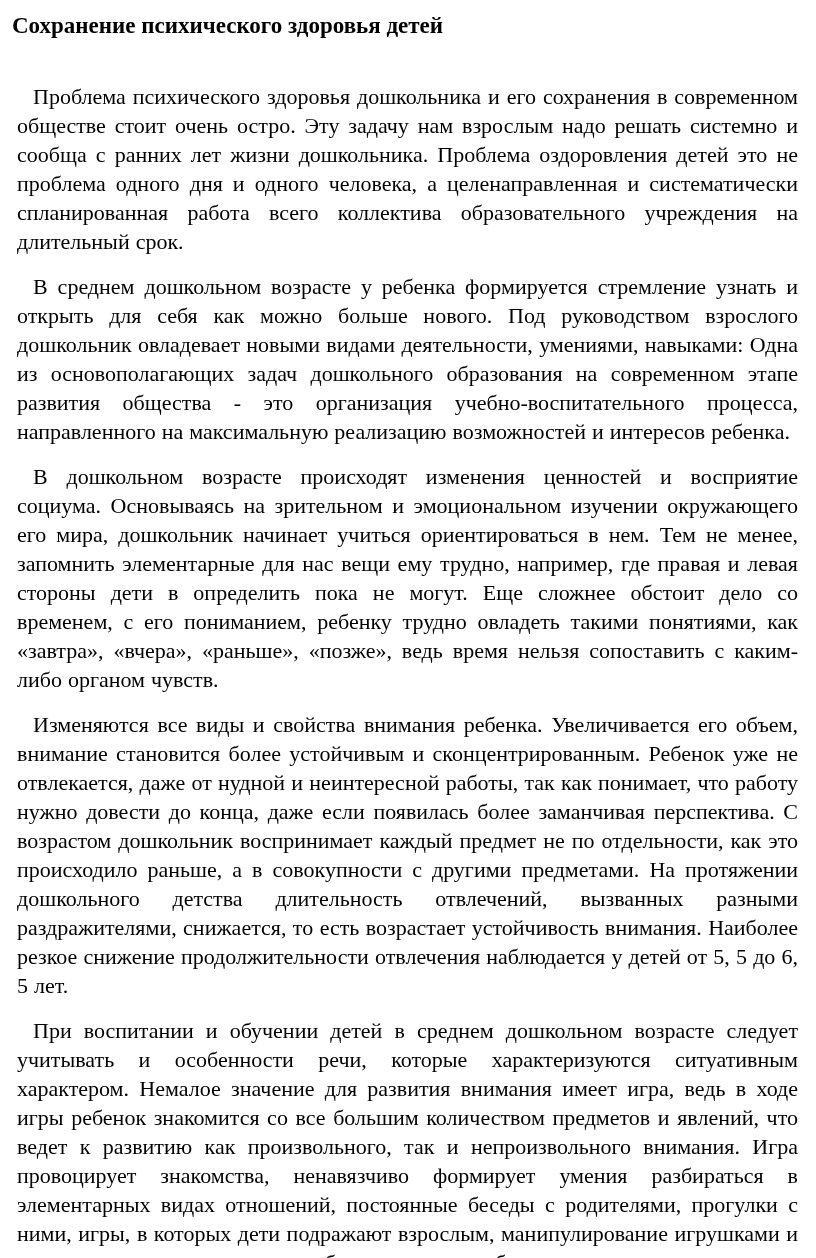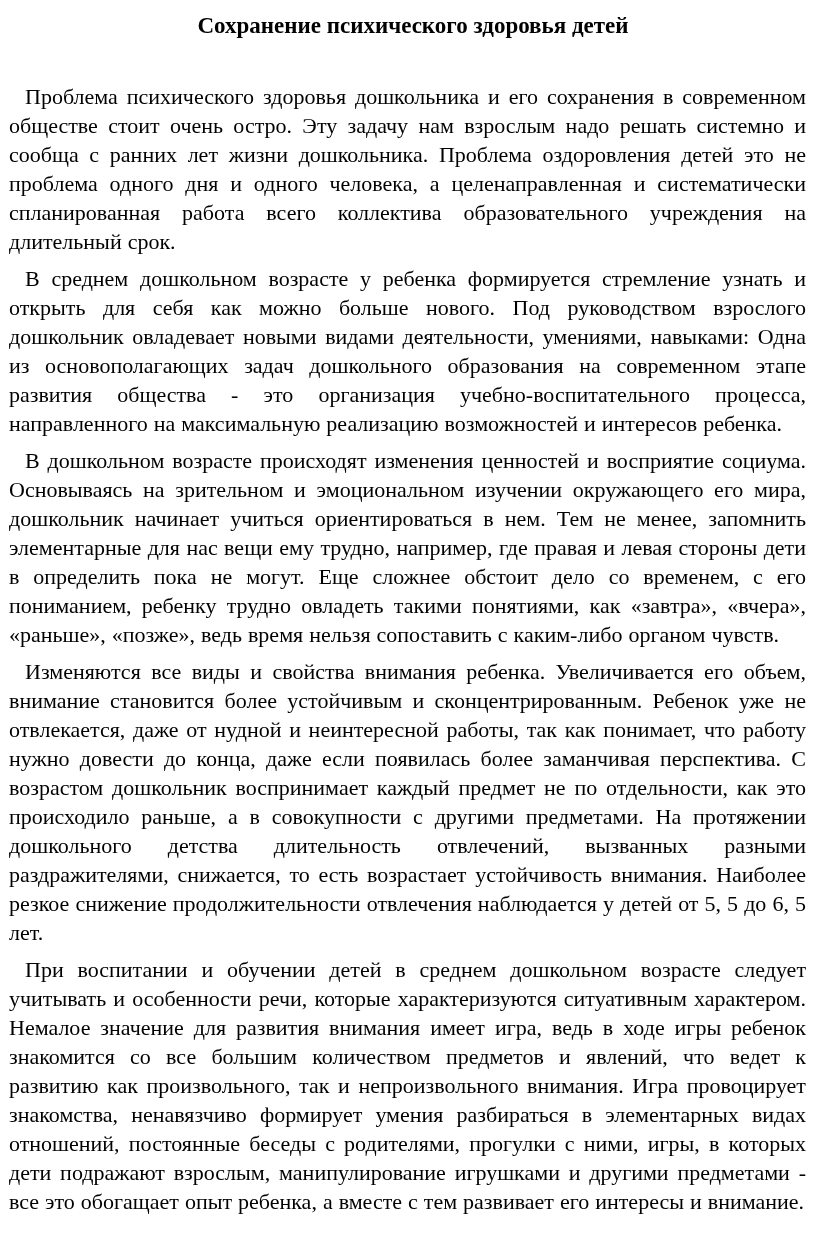--- a/index.html
+++ b/index.html
@@ -14,31 +14,31 @@
     background: #ffffff;
     color: #000000;
     font-family: "Liberation Serif", "DejaVu Serif", serif;
     overflow: hidden;
     padding: 0 2px 0 1px;
   }
   .doc-title {
     font-size: 23px;
     line-height: 29px;
     font-weight: bold;
-    text-align: center;
+    text-align: left;
     margin: 11px 0 42px 0;
     padding-left: 11px;
   }
   .doc-body p.para {
     font-size: 22px;
     line-height: 29px;
     font-weight: normal;
     text-align: justify;
     text-indent: 16px;
-    margin: 8px;
+    margin: 16px;
     word-spacing: 0.5px;
   }
 </style>
 </head>
 <body>
 
 <div class="page">
   <h1 class="doc-title">Сохранение психического здоровья детей</h1>
 
   <div class="doc-body">

